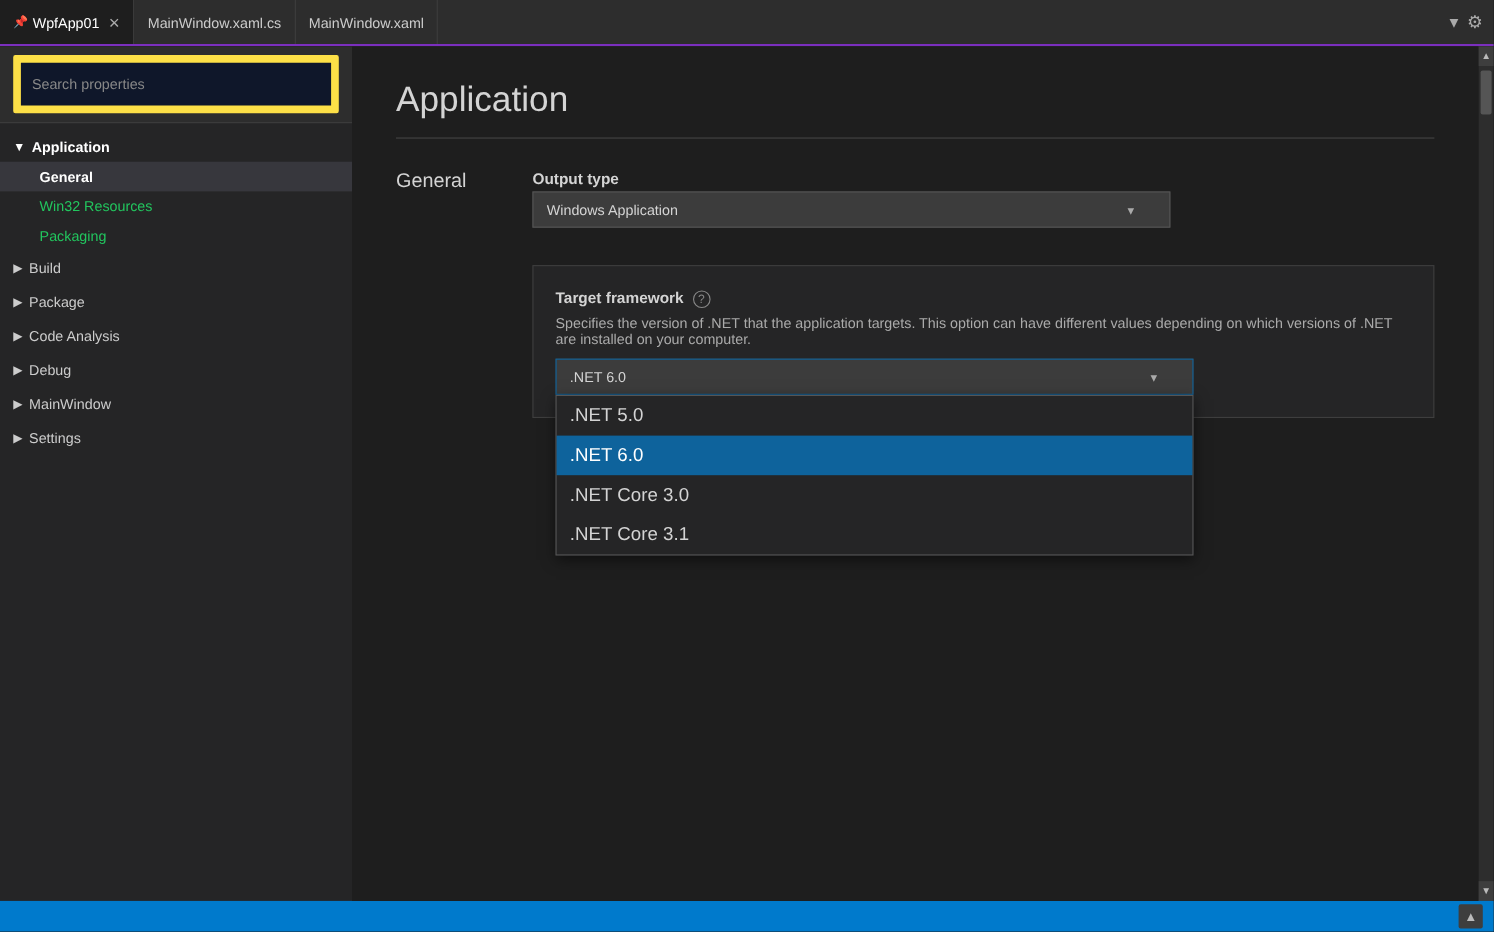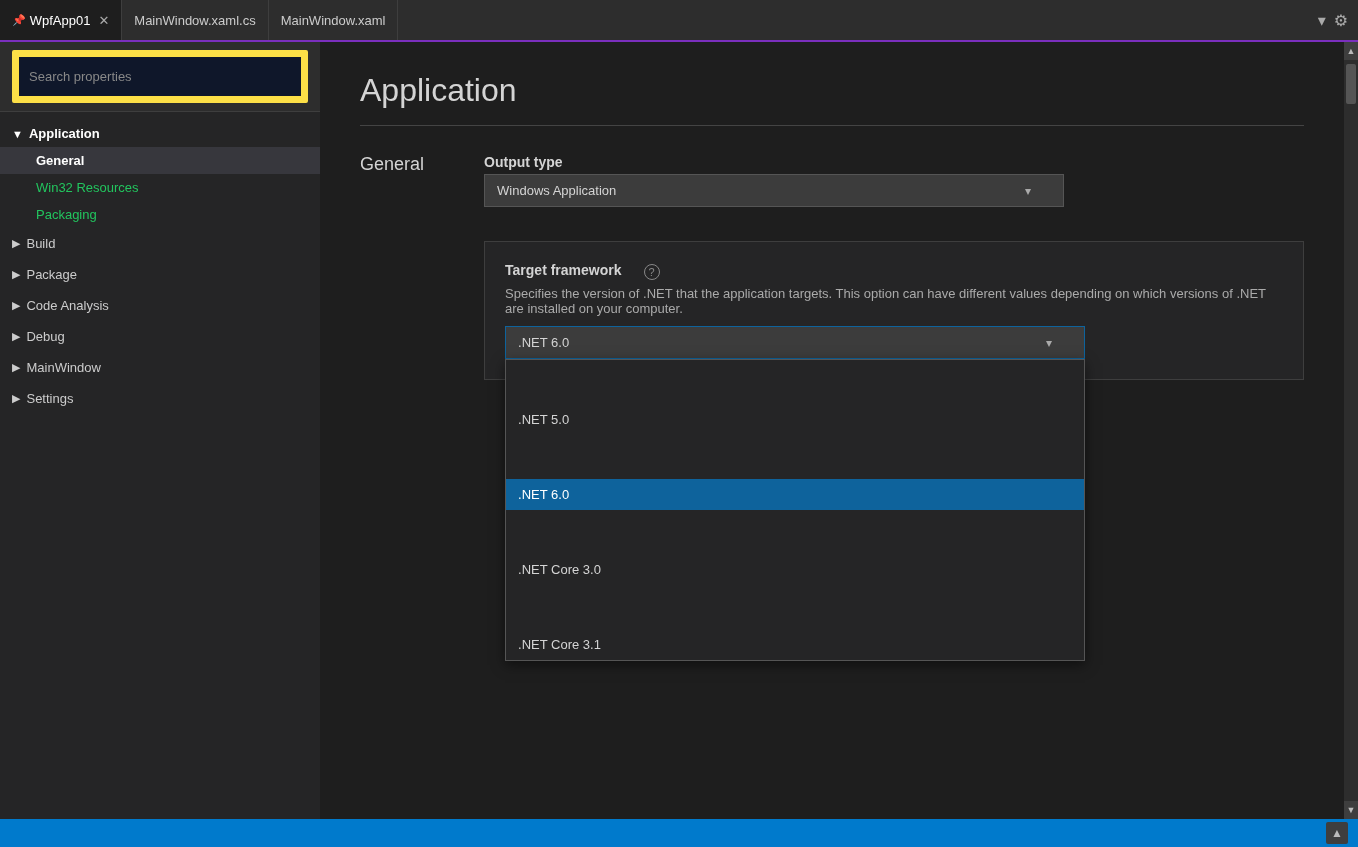--- a/index.html
+++ b/index.html
@@ -216,21 +216,21 @@
     .target-framework-section {
       background: #252526;
       padding: 20px;
       border: 1px solid #3e3e3e;
       margin-top: -10px;
     }
 
     .property-label-row {
       display: flex;
       align-items: center;
-      gap: 22px;
+      gap: 8px;
       margin-bottom: 4px;
     }
     .help-icon {
       width: 16px;
       height: 16px;
       border: 1.5px solid #888;
       border-radius: 50%;
       display: flex;
       align-items: center;
       justify-content: center;
@@ -243,24 +243,23 @@
     .dropdown-popup {
       position: absolute;
       background: #252526;
       border: 1px solid #555;
       width: 580px;
       z-index: 100;
       box-shadow: 0 4px 12px rgba(0,0,0,0.5);
     }
     .dropdown-item {
       padding: 8px 12px;
-      font-size: 13px;
-      color: #d4d4d4;
-      cursor: pointer;
-      margin-top: 44px;
+      font-size: 17px;
+      color: #d4d4d4;
+      cursor: pointer;
     }
     .dropdown-item.selected {
       background: #0e639c;
       color: #ffffff;
     }
 
     
     .right-scroll {
       width: 14px;
       background: #2d2d2d;

